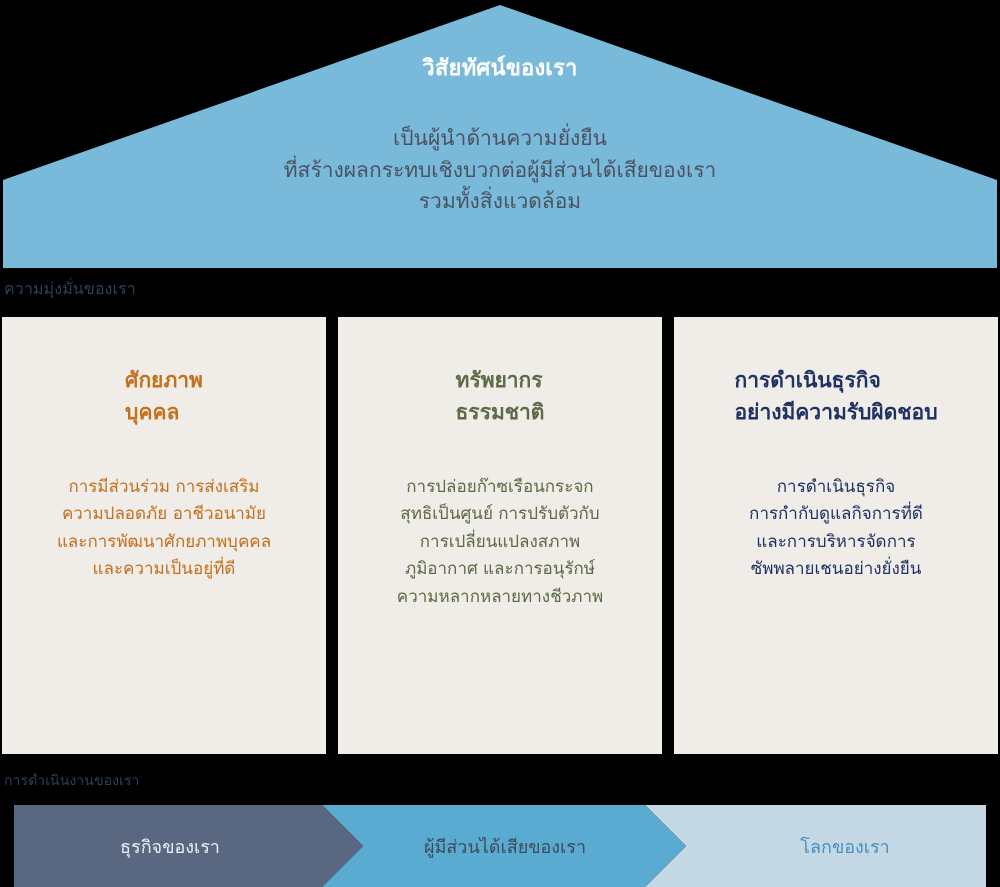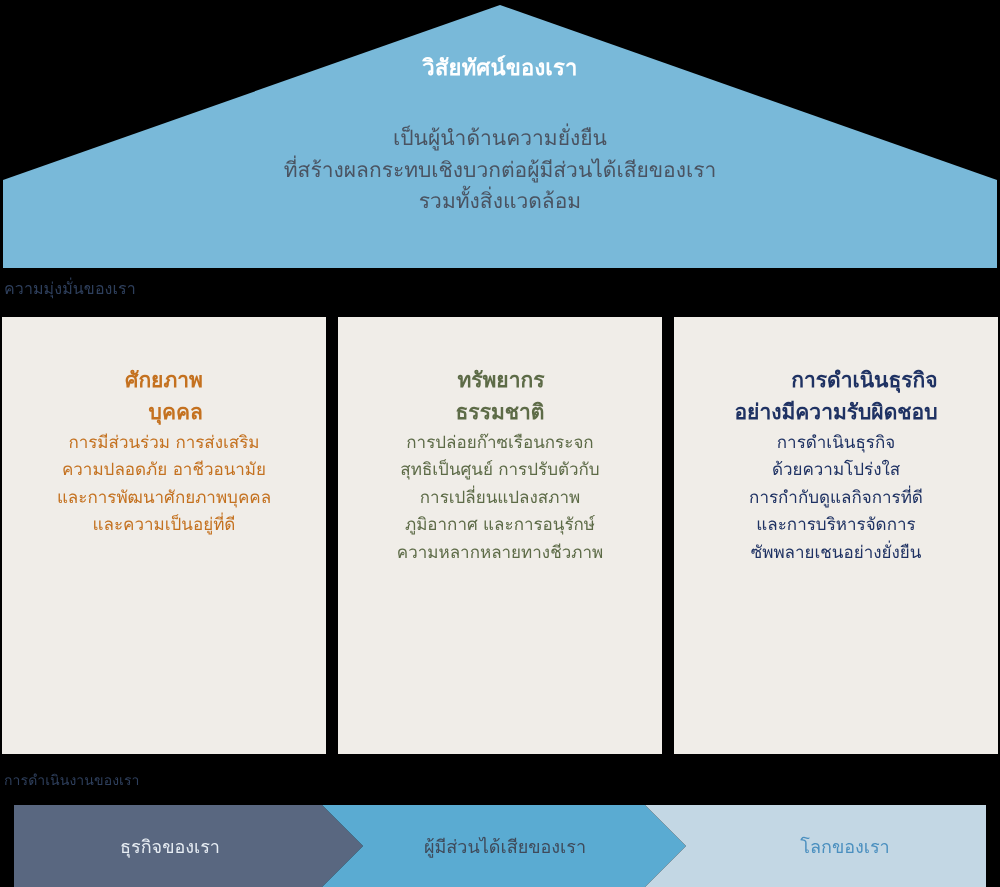--- a/index.html
+++ b/index.html
@@ -42,24 +42,24 @@
   .cards {
     position:absolute; left:2px; top:317px; width:996px; height:437px;
     display:flex; gap:12px;
   }
   .card {
     flex:1 1 0; background:#f0ede8;
     display:flex; flex-direction:column; align-items:center;
     padding:48px 14px 20px;
   }
   .card-title {
-    font-size:21px; font-weight:bold; text-align:right; line-height:1.52;
+    font-size:21px; font-weight:bold; text-align:left; line-height:1.52;
   }
   .card-body {
-    font-size:17px; text-align:center; line-height:1.62;
+    margin-top:44px; font-size:17px; text-align:center; line-height:1.62;
   }
   .c-people  .card-title, .c-people  .card-body { color:#c4711f; }
   .c-nature  .card-title, .c-nature  .card-body { color:#5d6b47; }
   .c-gov     .card-title, .c-gov     .card-body { color:#1f3263; }
   .c-nature  .card-body { color:#5d6b47; }
 
   
   .flow { position:absolute; left:0; top:805px; width:1000px; height:82px;border-radius:20px; }
   .flow svg { position:absolute; left:0; top:0; }
   .flow-labels { position:absolute; left:0; top:0; width:1000px; height:82px; }
@@ -122,21 +122,20 @@
       </div>
     </div>
 
     <div class="card c-gov">
       <div class="card-title">
         <div>การดำเนินธุรกิจ</div>
         <div>อย่างมีความรับผิดชอบ</div>
       </div>
       <div class="card-body">
         <div>การดำเนินธุรกิจ</div>
-        <div>ด้วยความโปร่งใส</div>
         <div>การกำกับดูแลกิจการที่ดี</div>
         <div>และการบริหารจัดการ</div>
         <div>ซัพพลายเชนอย่างยั่งยืน</div>
       </div>
     </div>
 
   </div>
 
   <div class="label-ops">การดำเนินงานของเรา</div>
 

